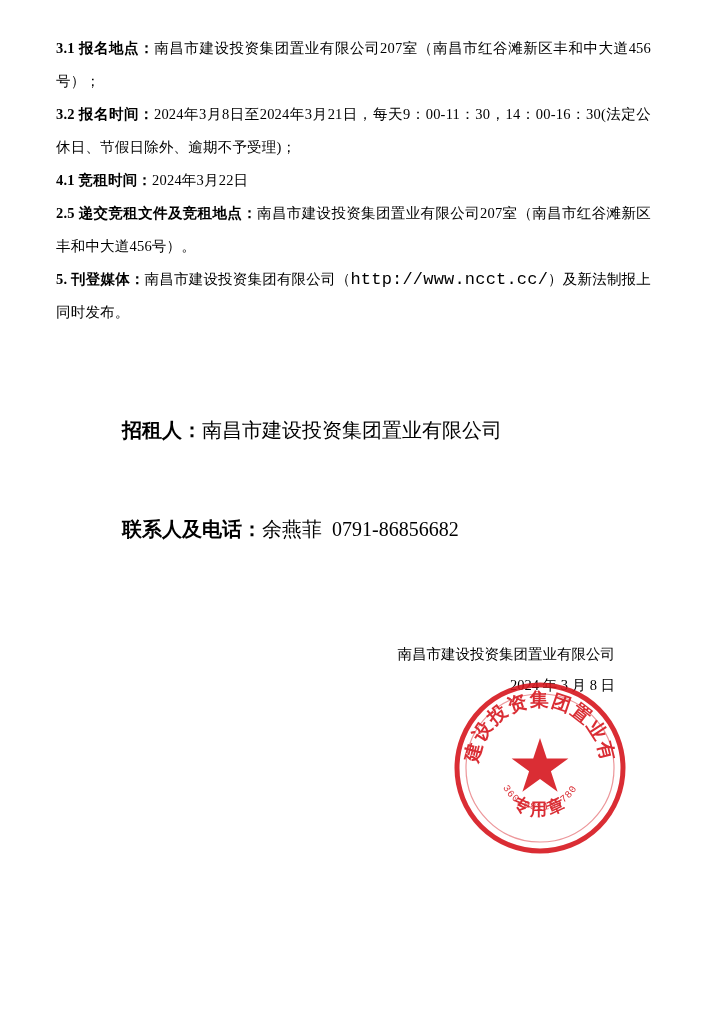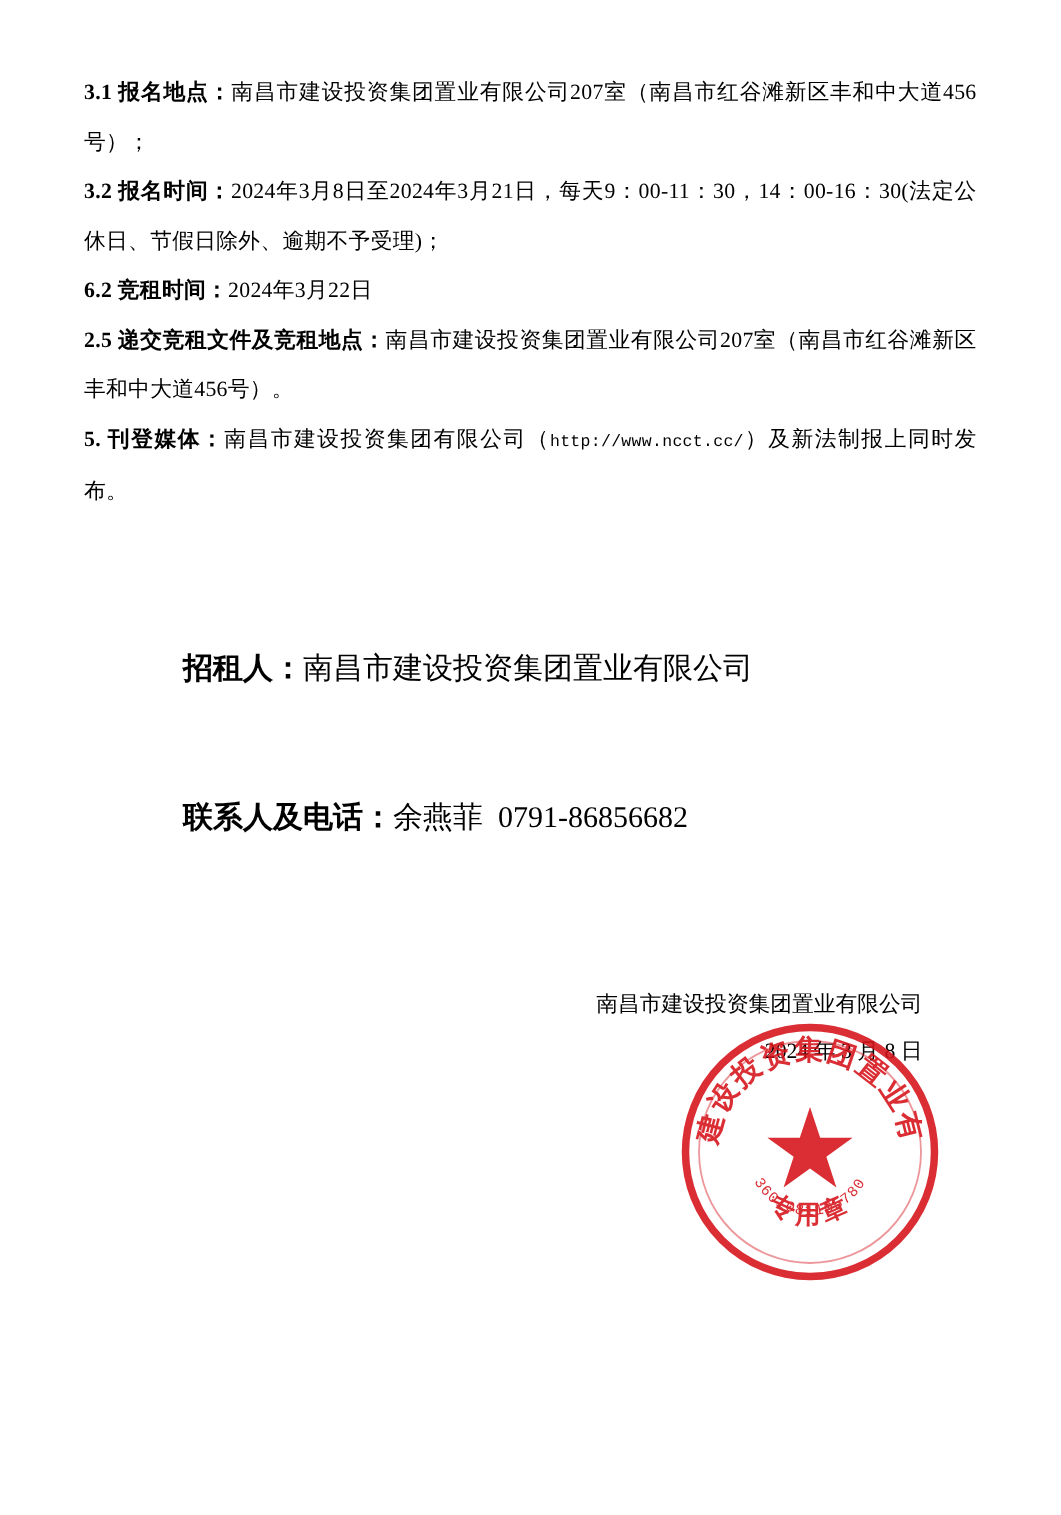--- a/index.html
+++ b/index.html
@@ -13,41 +13,41 @@
     font-family: "Liberation Serif", "DejaVu Serif", serif;
     color: #000000;
     position: relative;
     overflow: hidden;
   }
   .page {
     position: relative;
     width: 707px;
     height: 1010px;
     box-sizing: border-box;
-    padding: 46px 56px 0 56px;
+    padding: 32px 56px 0 56px;
   }
   .para {
     font-size: 14.5px;
     line-height: 33px;
     text-align: justify;
     margin: 0;
     letter-spacing: 0.2px;
   }
   .para.indent {
     text-indent: 28px;
   }
   .para.indent2 {
     padding-left: 28px;
   }
   .bold-label {
     font-weight: bold;
   }
   .mono {
     font-family: "Liberation Mono", "DejaVu Sans Mono", monospace;
-    font-size: 11px;
+    font-size: 17px;
   }
   .signature-block {
     margin-top: 52px;
     padding-left: 36px;
     font-size: 20px;
     line-height: 33px;
   }
   .sig-line {
     display: block;
     white-space: pre;
@@ -92,21 +92,21 @@
   </p>
 
   <p class="para">
     <span class="bold-label">3.2 报名时间：</span><span>2024年3月8日至2024年3月21日，每天9：00-11：30，14：00-16：30(法定公休日、节假日除外、逾期不予受理)；</span>
   </p>
 
 
 
 
   <p class="para">
-    <span class="bold-label">6.2 竞租时间：</span><span>2024年3月22日</span>
+    <span class="bold-label">4.1 竞租时间：</span><span>2024年3月22日</span>
   </p>
 
   <p class="para">
     <span class="bold-label">2.5 递交竞租文件及竞租地点：</span><span>南昌市建设投资集团置业有限公司207室（南昌市红谷滩新区丰和中大道456号）。</span>
   </p>
 
   <p class="para">
     <span class="bold-label">5. 刊登媒体：</span><span>南昌市建设投资集团有限公司（</span><span class="mono">http://www.ncct.cc/</span><span>）及新法制报上同时发布。</span>
   </p>
 

